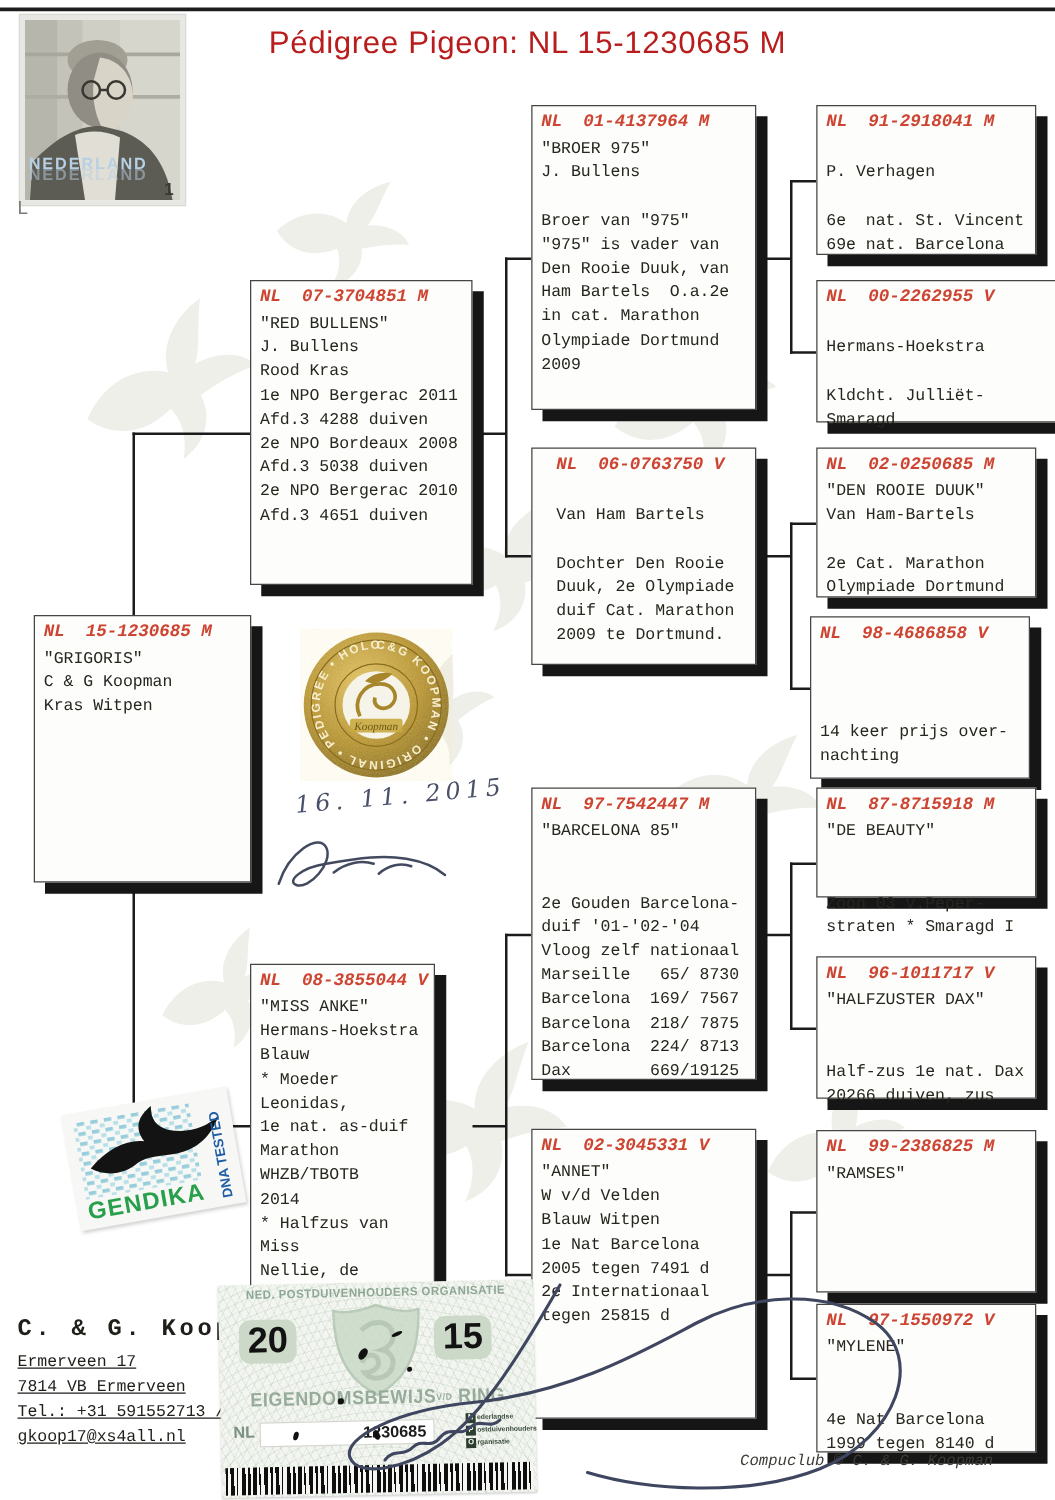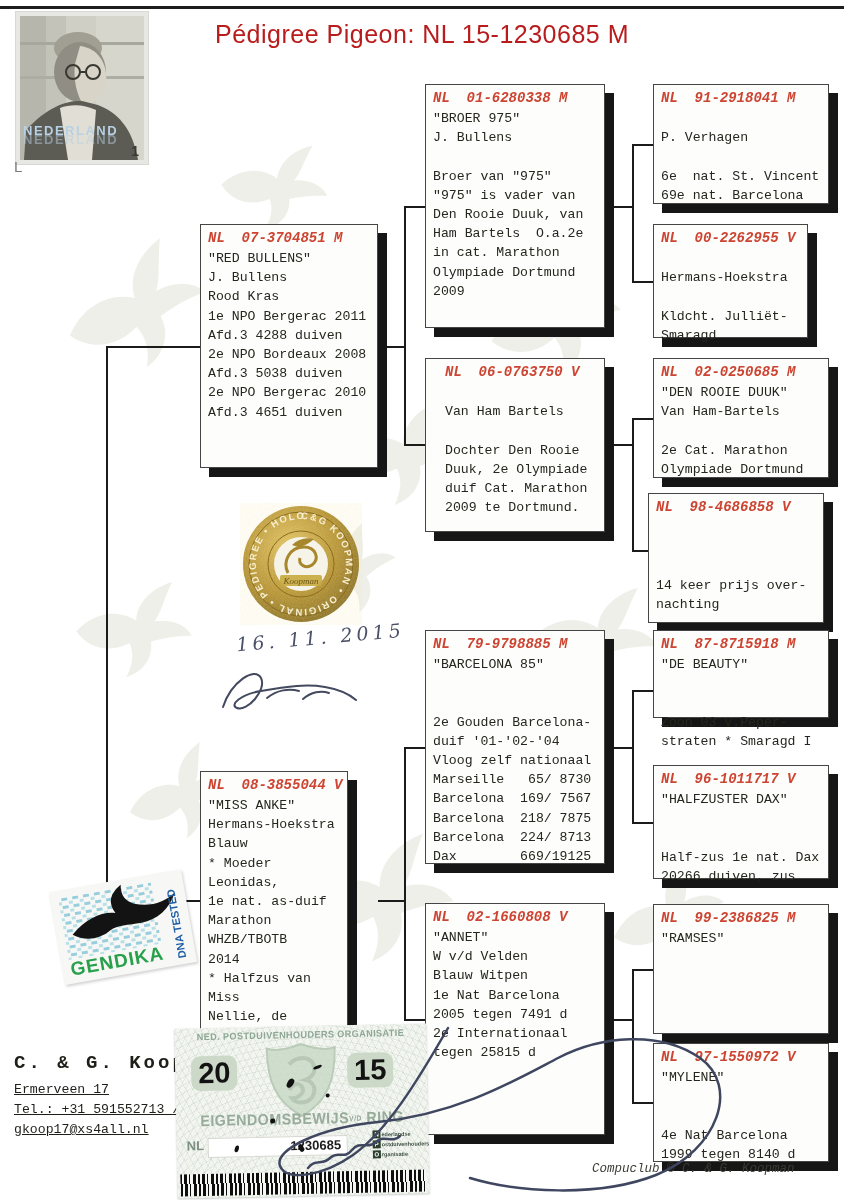--- a/index.html
+++ b/index.html
@@ -18,21 +18,21 @@
         white-space:pre;margin-bottom:3px;}
   .pbody{font-size:13.2px;line-height:19.2px;color:#26261f;white-space:pre-wrap;}
   #b-subject{left:27px;top:492px;width:174px;height:214px;}
   #b-father{left:200px;top:224px;width:178px;height:244px;}
   #b-mother{left:200px;top:771px;width:148px;height:274px;}
   #b-ff{left:425px;top:84px;width:180px;height:244px;}
   #b-fm{left:425px;top:358px;width:180px;height:174px;padding-left:19px;}
   #b-mf{left:425px;top:630px;width:180px;height:234px;}
   #b-mm{left:425px;top:903px;width:180px;height:232px;}
   #b-fff{left:653px;top:84px;width:176px;height:120px;}
-  #b-ffm{left:653px;top:224px;width:155px;height:114px;font-family:Liberation Mono, monospace;}
+  #b-ffm{left:653px;top:224px;width:192px;height:114px;font-family:Liberation Mono, monospace;}
   #b-fmf{left:653px;top:358px;width:176px;height:120px;}
   #b-fmm{left:648px;top:493px;width:176px;height:130px;}
   #b-mff{left:653px;top:630px;width:176px;height:88px;}
   #b-mfm{left:653px;top:765px;width:176px;height:114px;}
   #b-mmf{left:653px;top:904px;width:176px;height:130px;}
   #b-mmm{left:653px;top:1043px;width:176px;height:119px;}
   .cl{position:absolute;background:#1b1b1b;z-index:1;}
   
   #stamp{position:absolute;left:16px;top:12px;width:132px;height:152px;background:#ececea;
          padding:0;z-index:2;box-shadow:0 0 0 1px #d8d8d4;text-decoration:underline;}
@@ -171,20 +171,26 @@
   <div class="cl" style="left:632px;top:550px;width:21px;height:2px;"></div>
   <div class="cl" style="left:605px;top:747px;width:28px;height:2px;"></div>
   <div class="cl" style="left:632px;top:690px;width:2px;height:134px;"></div>
   <div class="cl" style="left:632px;top:690px;width:21px;height:2px;"></div>
   <div class="cl" style="left:632px;top:822px;width:21px;height:2px;"></div>
   <div class="cl" style="left:605px;top:1019px;width:28px;height:2px;"></div>
   <div class="cl" style="left:632px;top:969px;width:2px;height:135px;"></div>
   <div class="cl" style="left:632px;top:969px;width:21px;height:2px;"></div>
   <div class="cl" style="left:632px;top:1102px;width:21px;height:2px;"></div>
 
+  <div class="pbox" id="b-subject">
+    <div class="ring">NL  15-1230685 M</div>
+    <div class="pbody">"GRIGORIS"
+C &amp; G Koopman
+Kras Witpen</div>
+  </div>
   <div class="pbox" id="b-father">
     <div class="ring">NL  07-3704851 M</div>
     <div class="pbody">"RED BULLENS"
 J. Bullens
 Rood Kras
 1e NPO Bergerac 2011
 Afd.3 4288 duiven
 2e NPO Bordeaux 2008
 Afd.3 5038 duiven
 2e NPO Bergerac 2010
@@ -199,21 +205,21 @@
 1e nat. as-duif
 Marathon WHZB/TBOTB
 2014
 * Halfzus van Miss
 Nellie, de moeder
 van Miss Maniwan; 1e
 nat. St. Vincent
 25807 d. in 2007</div>
   </div>
   <div class="pbox" id="b-ff">
-    <div class="ring">NL  01-6280338 M</div>
+    <div class="ring">NL  01-4137964 M</div>
     <div class="pbody">"BROER 975"
 J. Bullens
 
 Broer van "975"
 "975" is vader van
 Den Rooie Duuk, van
 Ham Bartels  O.a.2e
 in cat. Marathon
 Olympiade Dortmund
 2009</div>
@@ -222,35 +228,35 @@
     <div class="ring">NL  06-0763750 V</div>
     <div class="pbody">
 Van Ham Bartels
 
 Dochter Den Rooie
 Duuk, 2e Olympiade
 duif Cat. Marathon
 2009 te Dortmund.</div>
   </div>
   <div class="pbox" id="b-mf">
-    <div class="ring">NL  79-9798885 M</div>
+    <div class="ring">NL  97-7542447 M</div>
     <div class="pbody">"BARCELONA 85"
 
 
 2e Gouden Barcelona-
 duif '01-'02-'04
 Vloog zelf nationaal
 Marseille   65/ 8730
 Barcelona  169/ 7567
 Barcelona  218/ 7875
 Barcelona  224/ 8713
 Dax        669/19125</div>
   </div>
   <div class="pbox" id="b-mm">
-    <div class="ring">NL  02-1660808 V</div>
+    <div class="ring">NL  02-3045331 V</div>
     <div class="pbody">"ANNET"
 W v/d Velden
 Blauw Witpen
 1e Nat Barcelona
 2005 tegen 7491 d
 2e Internationaal
 tegen 25815 d</div>
   </div>
   <div class="pbox" id="b-fff">
     <div class="ring">NL  91-2918041 M</div>
@@ -361,20 +367,21 @@
       <rect x="8" y="8" width="94" height="62" fill="url(#dna)" opacity=".6"></rect>
       <path d="M16,46 C32,32 50,28 62,32 C56,20 60,12 72,5 C70,16 74,22 82,26 C98,32 112,30 124,22 C116,37 102,46 86,46 C72,46 62,44 54,48 C42,55 28,55 16,46 Z" fill="#131313"></path>
       <text x="8" y="86" font-family="Liberation Sans, sans-serif" font-weight="bold" font-size="19" letter-spacing="1" fill="#28a04b">GENDIKA</text>
       <text transform="rotate(-90 124 88)" x="124" y="88" font-family="Liberation Sans, sans-serif" font-weight="bold" font-size="11" fill="#1f5da6">DNA TESTED</text>
     </svg>
   </div>
 
   <div id="owner">
     <div class="oname">C. &amp; G. Koopman</div>
     <div class="oline">Ermerveen 17</div>
+    <div class="oline">7814 VB  Ermerveen</div>
     <div class="oline">Tel.: +31 591552713 /</div>
     <div class="oline">gkoop17@xs4all.nl</div>
   </div>
 
   <div id="npo-card">
     <div class="org">NED. POSTDUIVENHOUDERS ORGANISATIE</div>
     <svg width="84" height="84" style="position:absolute;left:84px;top:14px;opacity:.85;">
       <path d="M42,4 C58,10 70,10 76,8 C76,40 68,62 42,76 C16,62 8,40 8,8 C14,10 26,10 42,4 Z" fill="#cbdac9" stroke="#b2c6b1" stroke-width="2"></path>
       <path d="M30,24 C38,16 50,16 54,24 C58,32 52,38 46,40 C54,42 58,50 52,58 C46,64 36,64 32,58 C40,58 46,52 42,46 C38,42 32,44 30,50" fill="none" stroke="#aec2ad" stroke-width="4"></path>
     </svg>

